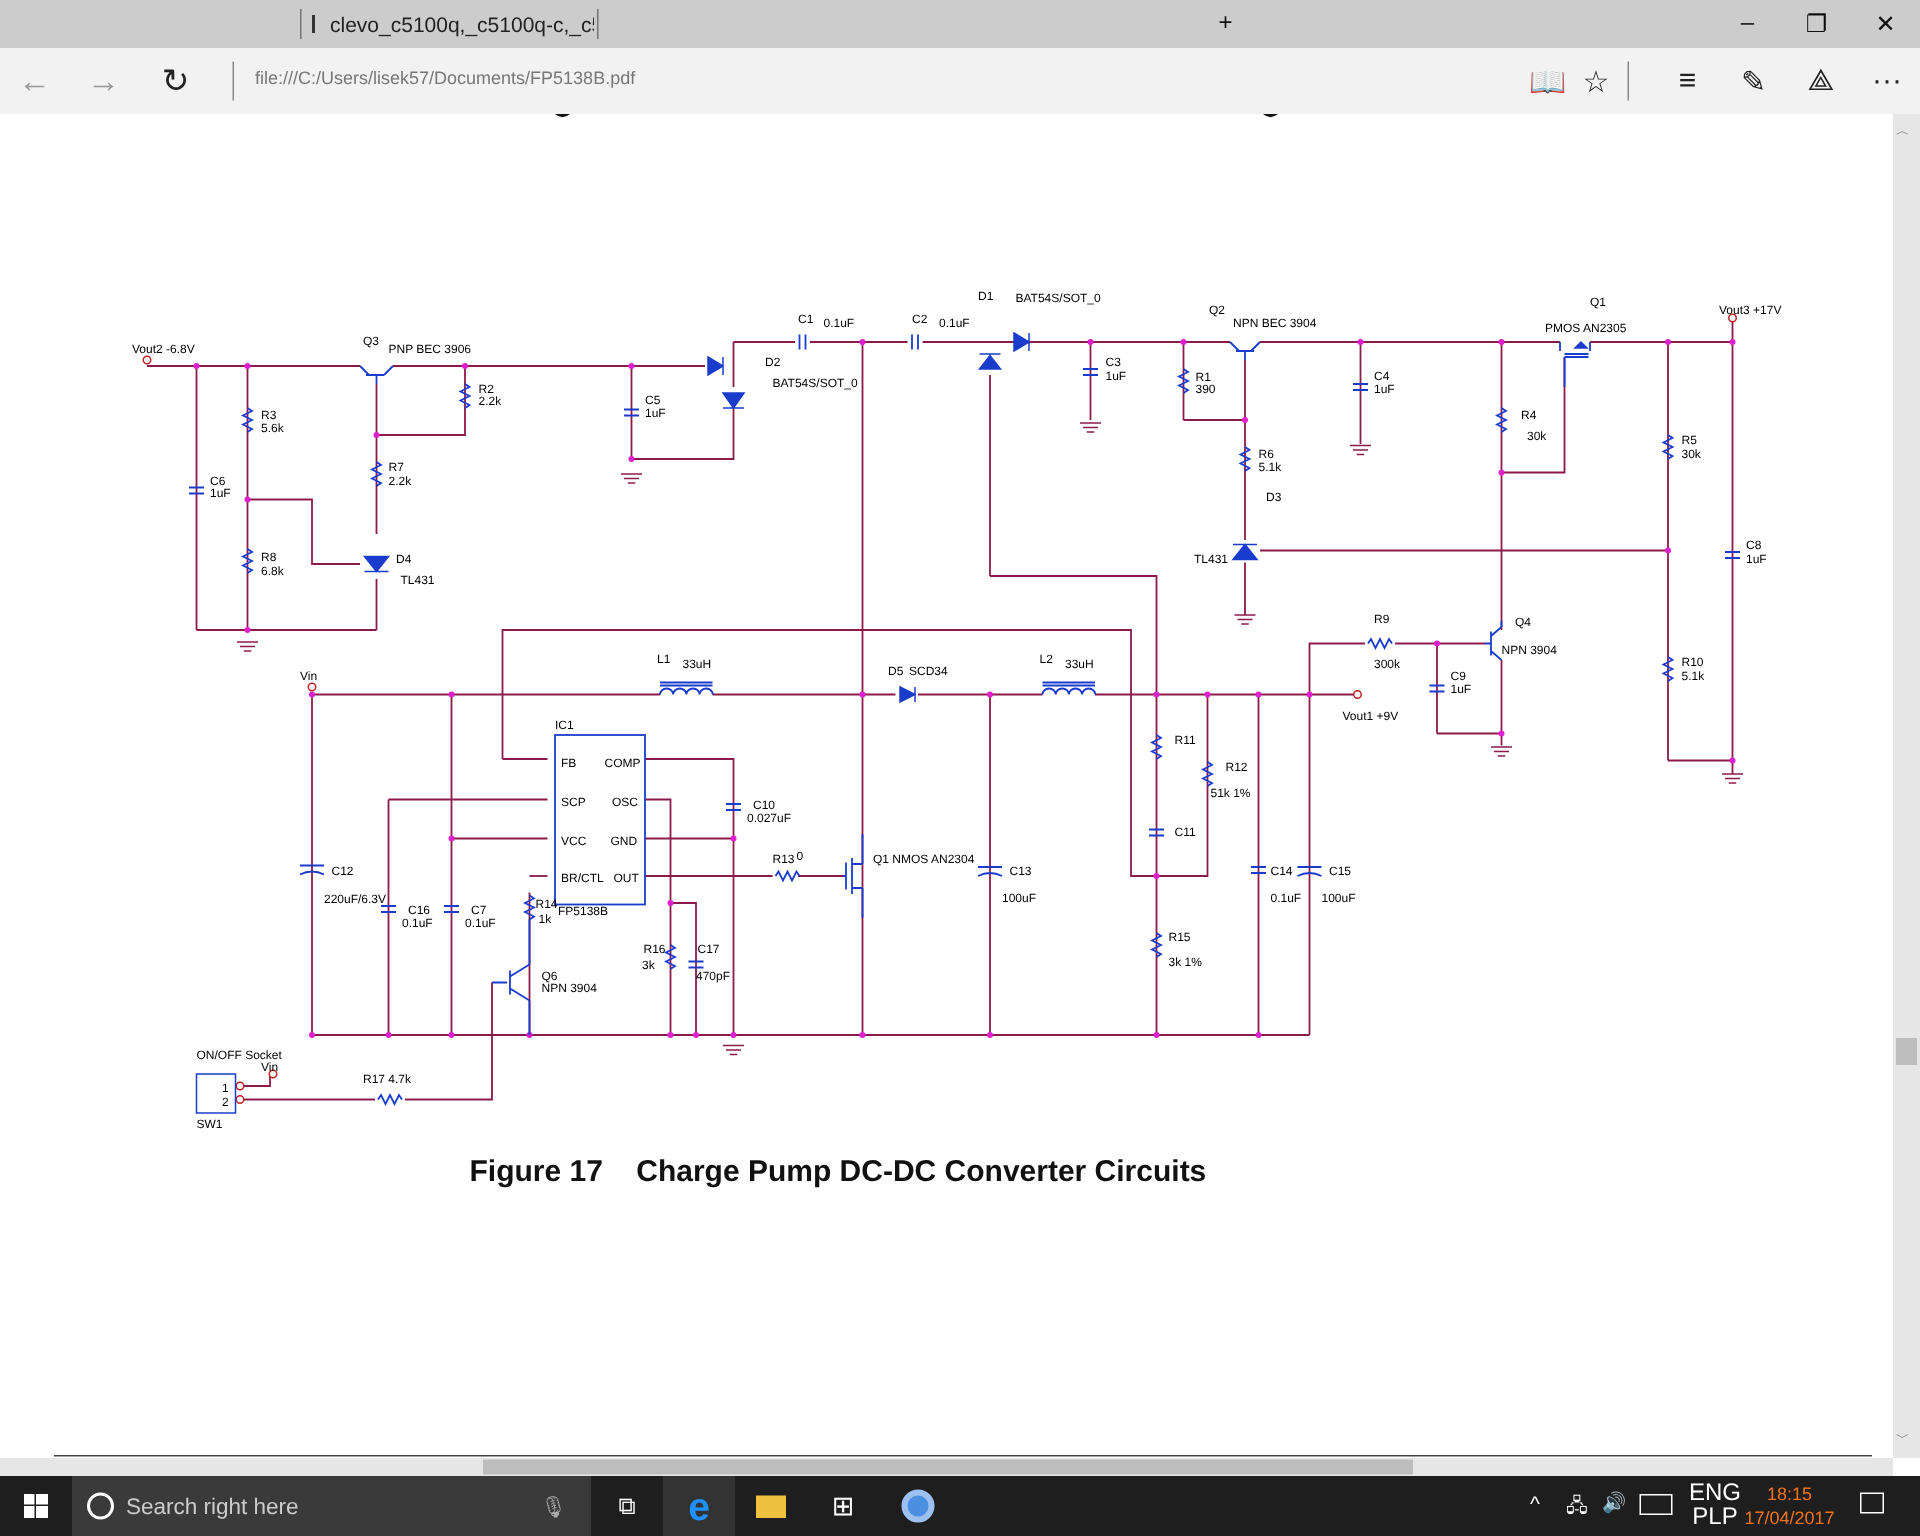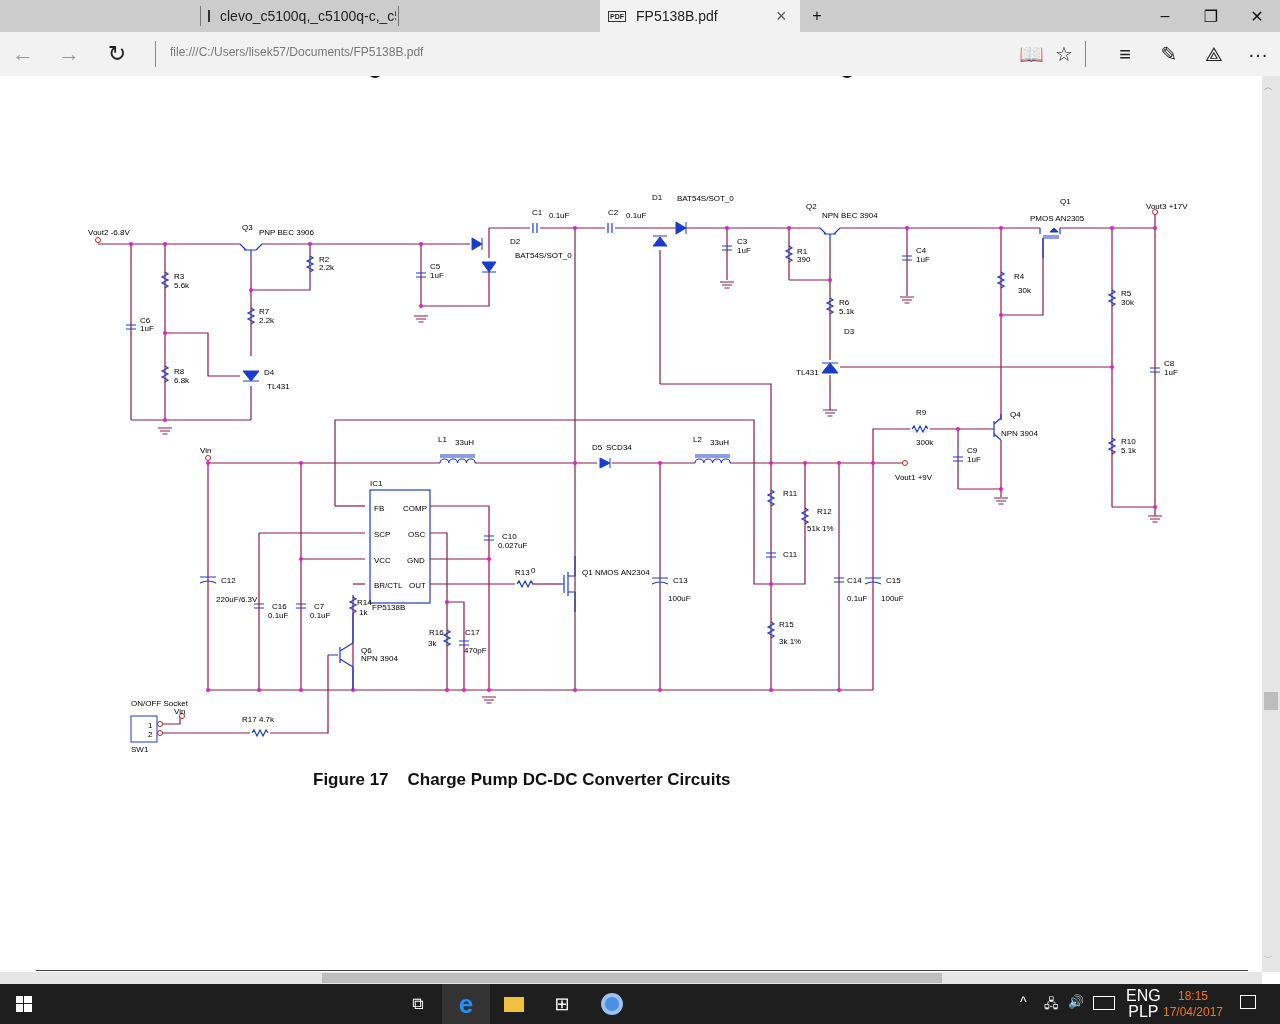--- a/index.html
+++ b/index.html
@@ -14,38 +14,33 @@
 .addr{position:absolute;left:0;top:32px;width:1280px;height:44px;background:#f2f2f2}
 .nav{position:absolute;top:32px;height:44px;width:46px;display:flex;align-items:center;justify-content:center;font-size:22px;color:#999}
 .url{position:absolute;left:170px;top:45px;font-size:12px;color:#777}
 .tb{position:absolute;top:32px;height:44px;width:40px;display:flex;align-items:center;justify-content:center;font-size:20px;color:#222}
 .page{position:absolute;left:0;top:76px;width:1262px;height:896px;background:#fff;overflow:hidden}
 .vscroll{position:absolute;left:1262px;top:76px;width:18px;height:896px;background:#e6e6e6}
 .hscroll{position:absolute;left:0;top:972px;width:1262px;height:12px;background:#e6e6e6}
 .taskbar{position:absolute;left:0;top:984px;width:1280px;height:40px;background:#1e1e1e;color:#fff}
 .search{position:absolute;left:48px;top:0;width:346px;height:40px;background:#3a3a3a;display:flex;align-items:center;font-size:15px;color:#ccc}
 .tkicon{position:absolute;top:0;width:48px;height:40px;display:flex;align-items:center;justify-content:center}
-.caption{position:absolute;left:313px;top:770px;font-size:17px;font-weight:bold;color:#111;white-space:pre}
+.caption{position:absolute;left:313px;top:770px;font-size:20px;font-weight:bold;color:#111;white-space:pre}
 svg text{font-family:"Liberation Sans",sans-serif;font-size:8px;fill:#000}
 </style>
 </head>
 <body>
 
 <div class="tabbar">
   <div class="tabsep" style="left:200px"></div>
   <div class="tab" style="left:208px;width:188px;overflow:hidden;white-space:nowrap">
     <span class="ticon"></span>
     <span>clevo_c5100q,_c5100q-c,_c5</span>
   </div>
   <div class="tabsep" style="left:398px"></div>
-  <div class="tab active" style="left:600px;width:200px;padding-left:8px">
-    <span style="font-size:7px;border:1px solid #333;padding:1px;margin-right:10px;font-weight:bold">PDF</span>
-    <span>FP5138B.pdf</span>
-    <span style="position:absolute;left:176px;font-size:18px;color:#555">×</span>
-  </div>
   <div class="winbtn" style="left:794px">+</div>
   <div class="winbtn" style="left:1142px">–</div>
   <div class="winbtn" style="left:1188px">❐</div>
   <div class="winbtn" style="left:1234px">✕</div>
 </div>
 
 <div class="addr"></div>
 <div class="nav" style="left:0">←</div>
 <div class="nav" style="left:46px">→</div>
 <div class="nav" style="left:94px;color:#222">↻</div>
@@ -402,20 +397,25 @@
 
 <div class="taskbar">
   <div class="tkicon" style="left:0">
     <svg width="16" height="16">
         <rect x="0" y="0" width="7" height="7" fill="#fff"></rect>
         <rect x="8" y="0" width="8" height="7" fill="#fff"></rect>
         <rect x="0" y="8" width="7" height="8" fill="#fff"></rect>
         <rect x="8" y="8" width="8" height="8" fill="#fff"></rect>
       </svg>
   </div>
+  <div class="search">
+    <span style="width:18px;height:18px;border:2px solid #fff;border-radius:50%;margin:0 8px 0 10px;display:inline-block"></span>
+    <span>Search right here</span>
+    <span style="position:absolute;right:16px;font-size:14px;color:#aaa">🎙</span>
+  </div>
   <div class="tkicon" style="left:394px;color:#fff;font-size:16px">⧉</div>
   <div class="tkicon" style="left:442px;background:#333;color:#1e90ff;font-size:26px;font-weight:bold">e</div>
   <div class="tkicon" style="left:490px">
       <span style="width:20px;height:15px;background:#f0c040;display:block"></span>
     </div>
   <div class="tkicon" style="left:538px;color:#fff;font-size:18px">⊞</div>
   <div class="tkicon" style="left:588px">
       <span style="width:22px;height:22px;border-radius:50%;background:#4a8fe0;border:4px solid #9cc0f0;display:block"></span>
     </div>
   <div style="position:absolute;left:1020px;top:10px;color:#fff;font-size:14px">^</div>

